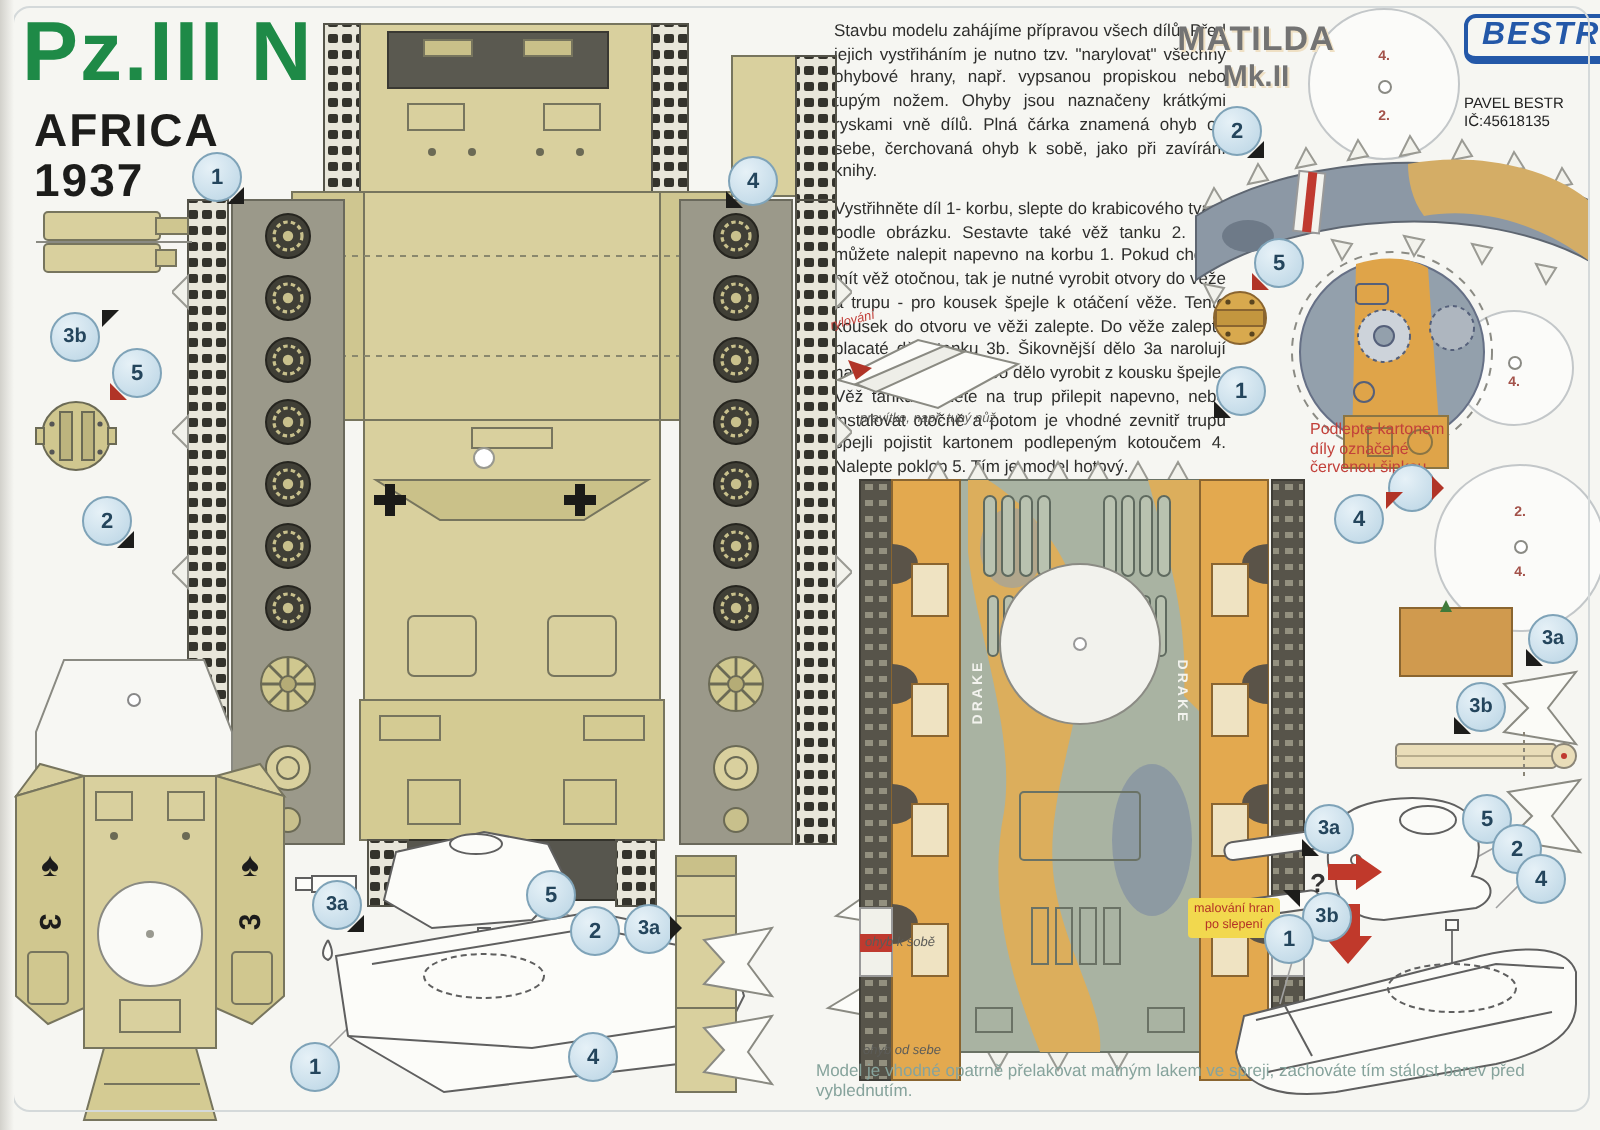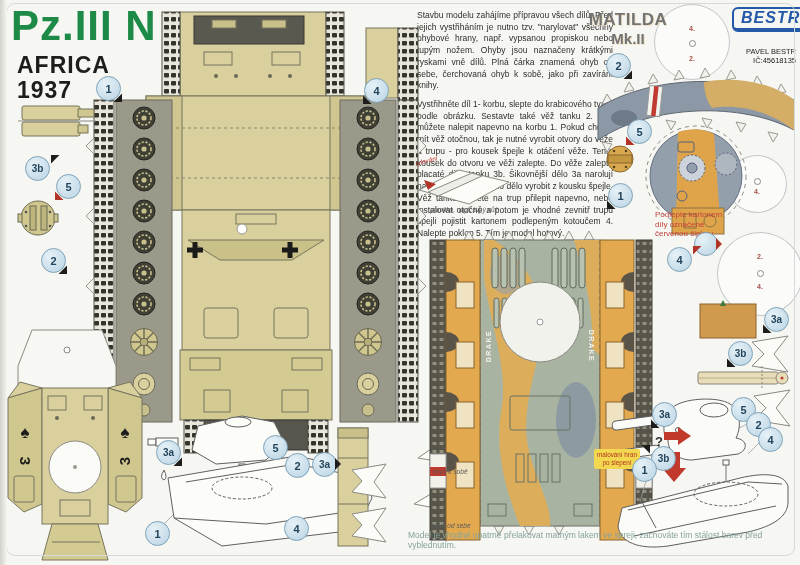--- a/index.html
+++ b/index.html
@@ -8,21 +8,21 @@
     background:linear-gradient(90deg,#d2d1cb,#f6f6f2);z-index:9;pointer-events:none;}
   .frame{position:absolute;left:6px;top:3px;right:5px;bottom:9px;border:1px solid #d4d9da;border-radius:9px;z-index:8;pointer-events:none;}
   .abs{position:absolute;}
   .pz-title{left:11px;top:2px;font-size:42px;font-weight:800;color:#1e8a47;letter-spacing:1px;}
   .africa{left:17px;top:52px;font-size:23px;font-weight:800;color:#1d1d1b;letter-spacing:1px;}
   .year{left:17px;top:77px;font-size:23px;font-weight:800;color:#1d1d1b;letter-spacing:1px;}
   .mat-title{left:588px;top:10px;width:80px;text-align:center;color:#737373;font-weight:800;z-index:5;
      text-shadow:1px 1px 0 #efe0c4;}
   .mat-l1{font-size:17px;letter-spacing:.5px;}
   .mat-l2{font-size:15px;}
-  .pub{left:732px;top:7px;width:64px;text-align:right;z-index:6;}
+  .pub{left:732px;top:7px;width:64px;text-align:left;z-index:6;}
   .pub-logo{display:inline-block;border:2px solid #2458a8;border-radius:6px;padding:0 7px 1px;color:#2458a8;
      font-weight:800;font-style:italic;font-size:16px;letter-spacing:1px;border-bottom-width:4px;}
   .pub-name{font-size:7.5px;color:#222;margin-top:15px;}
   .pub-reg{font-size:7.5px;color:#222;}
   .instr{left:417px;top:10px;width:196px;font-size:8.5px;line-height:1.38;color:#2e2e2c;text-align:justify;}
   .instr p{margin:0 0 7px 0;}
   .red-note{left:655px;top:210px;width:70px;font-size:8px;line-height:1.2;color:#c2403a;z-index:5;}
   .paint-note{left:594px;top:449px;width:44px;background:#f2d84e;border-radius:2px;padding:2px 1px;
      font-size:6.3px;line-height:1.25;color:#b33226;text-align:center;z-index:6;}
   .footer{left:408px;top:530px;width:388px;text-align:left;font-size:8.5px;color:#86a39c;z-index:5;}

